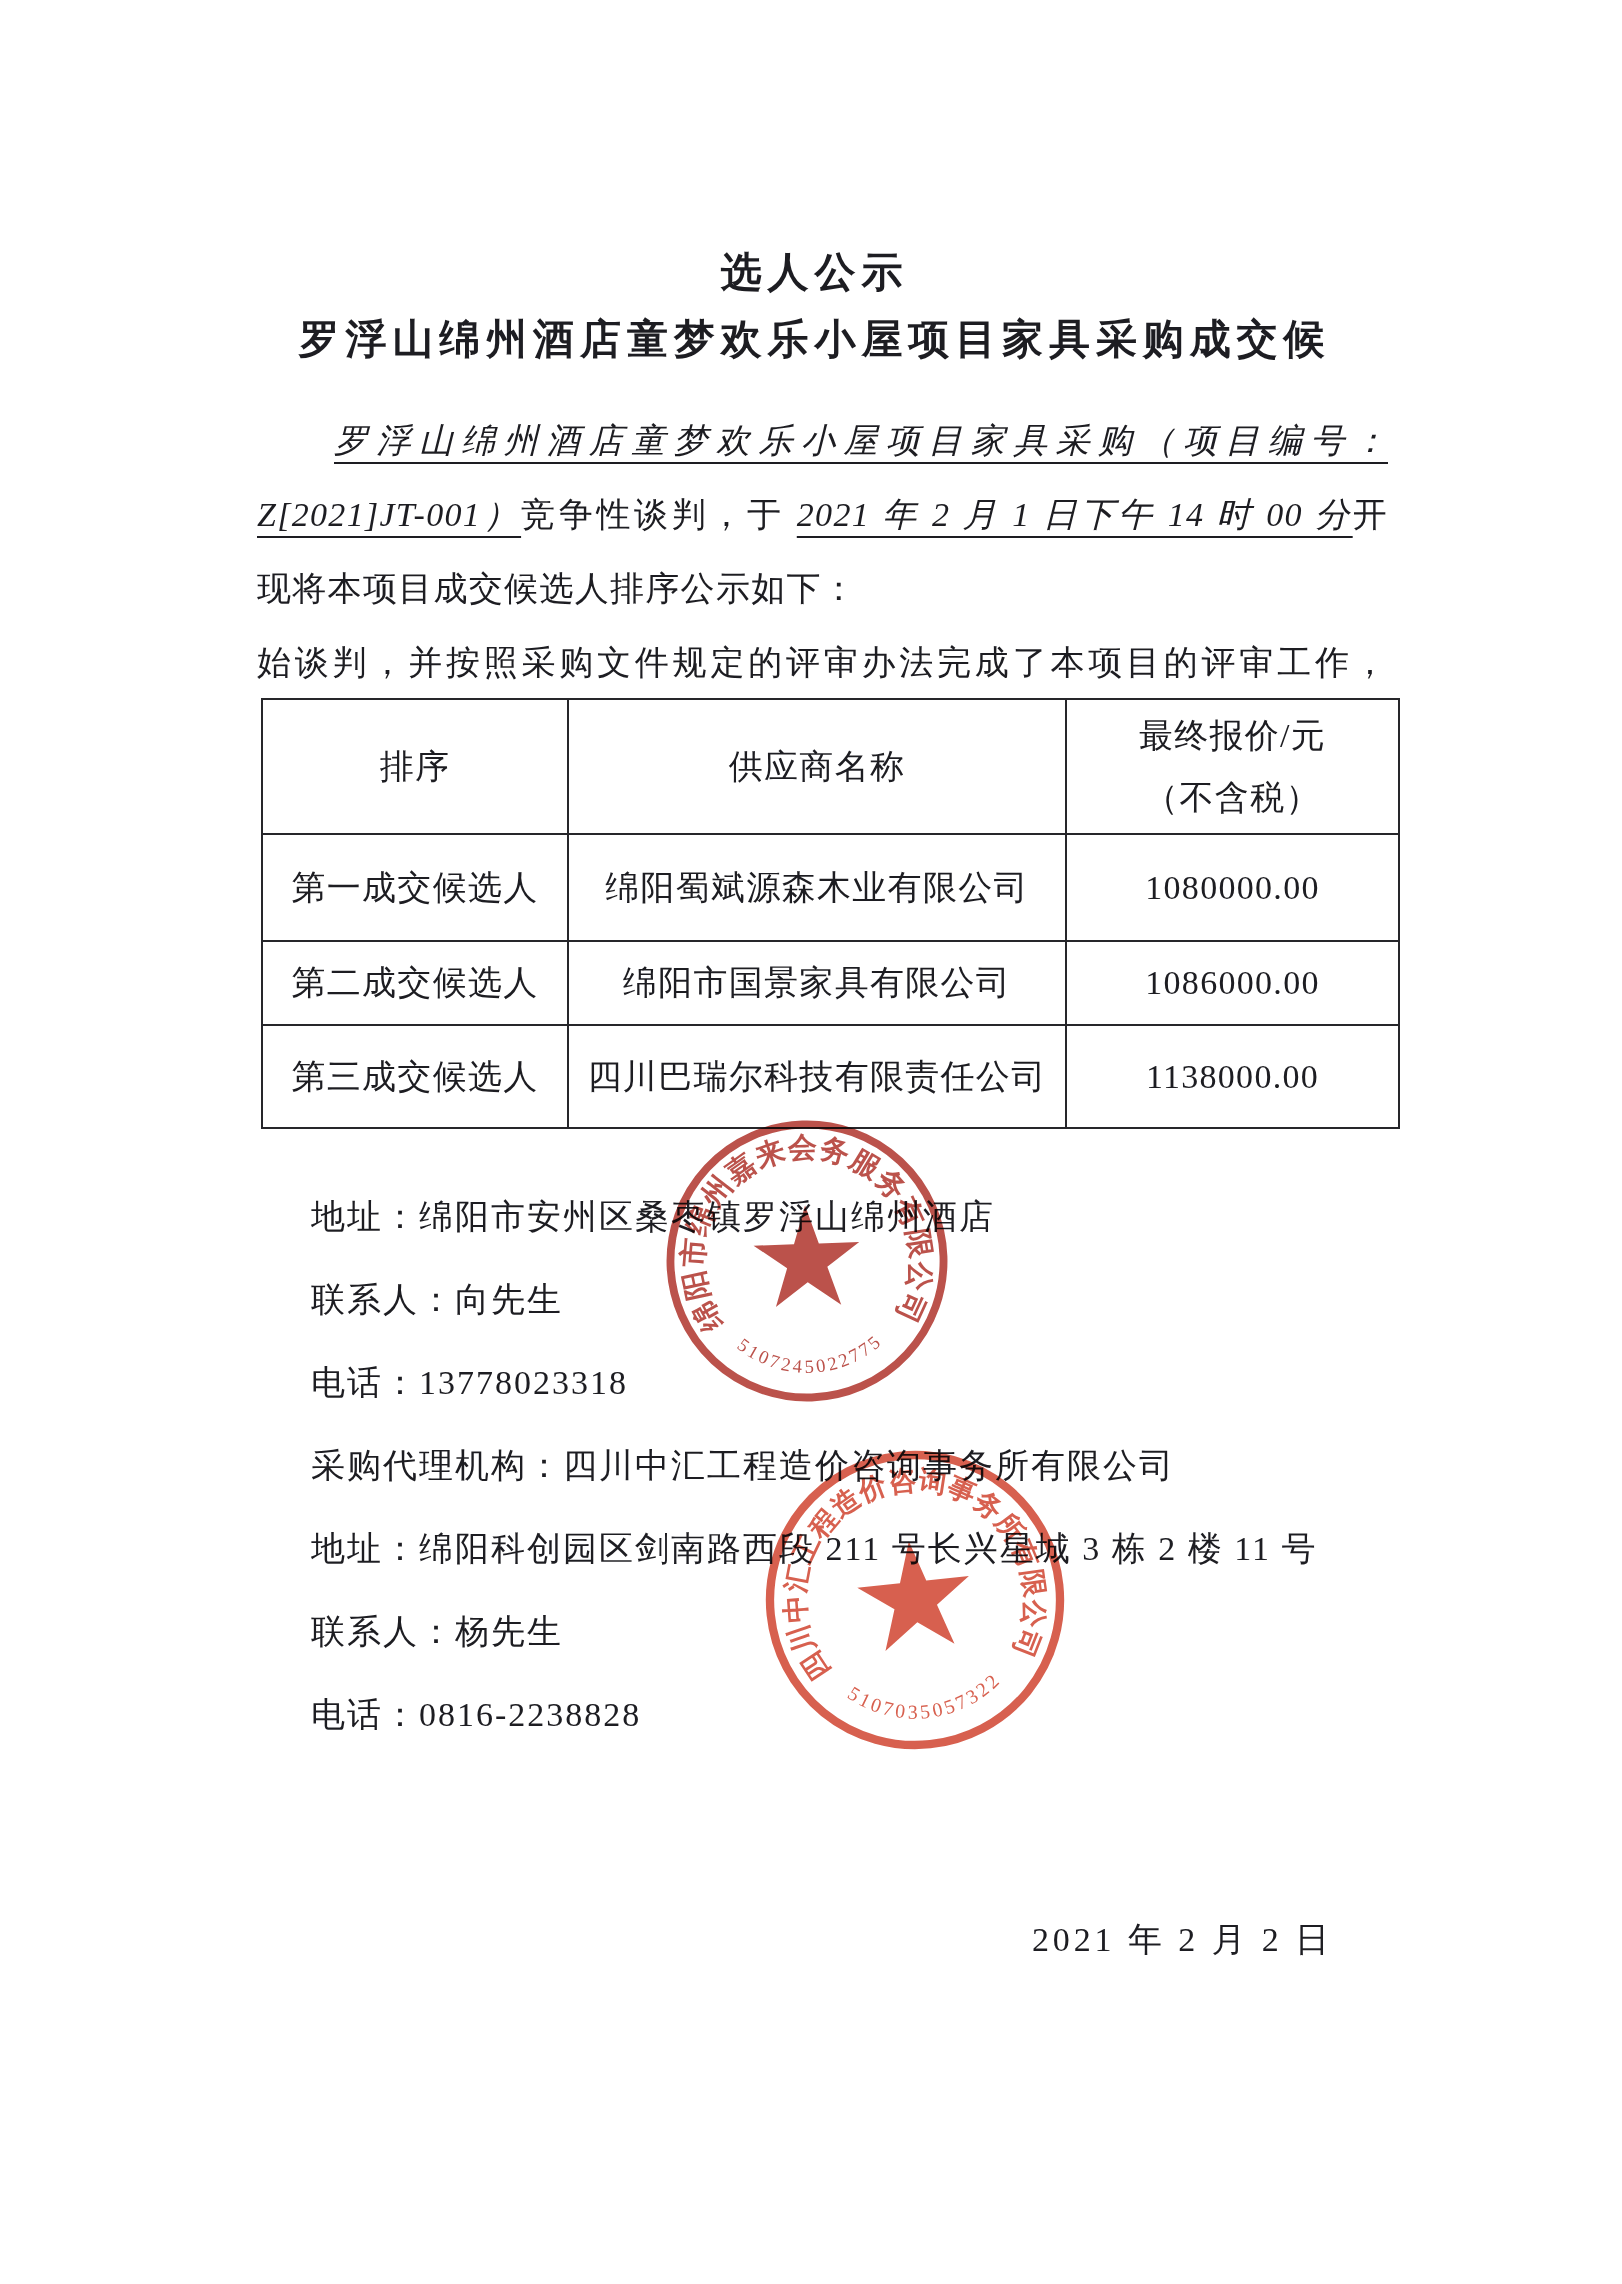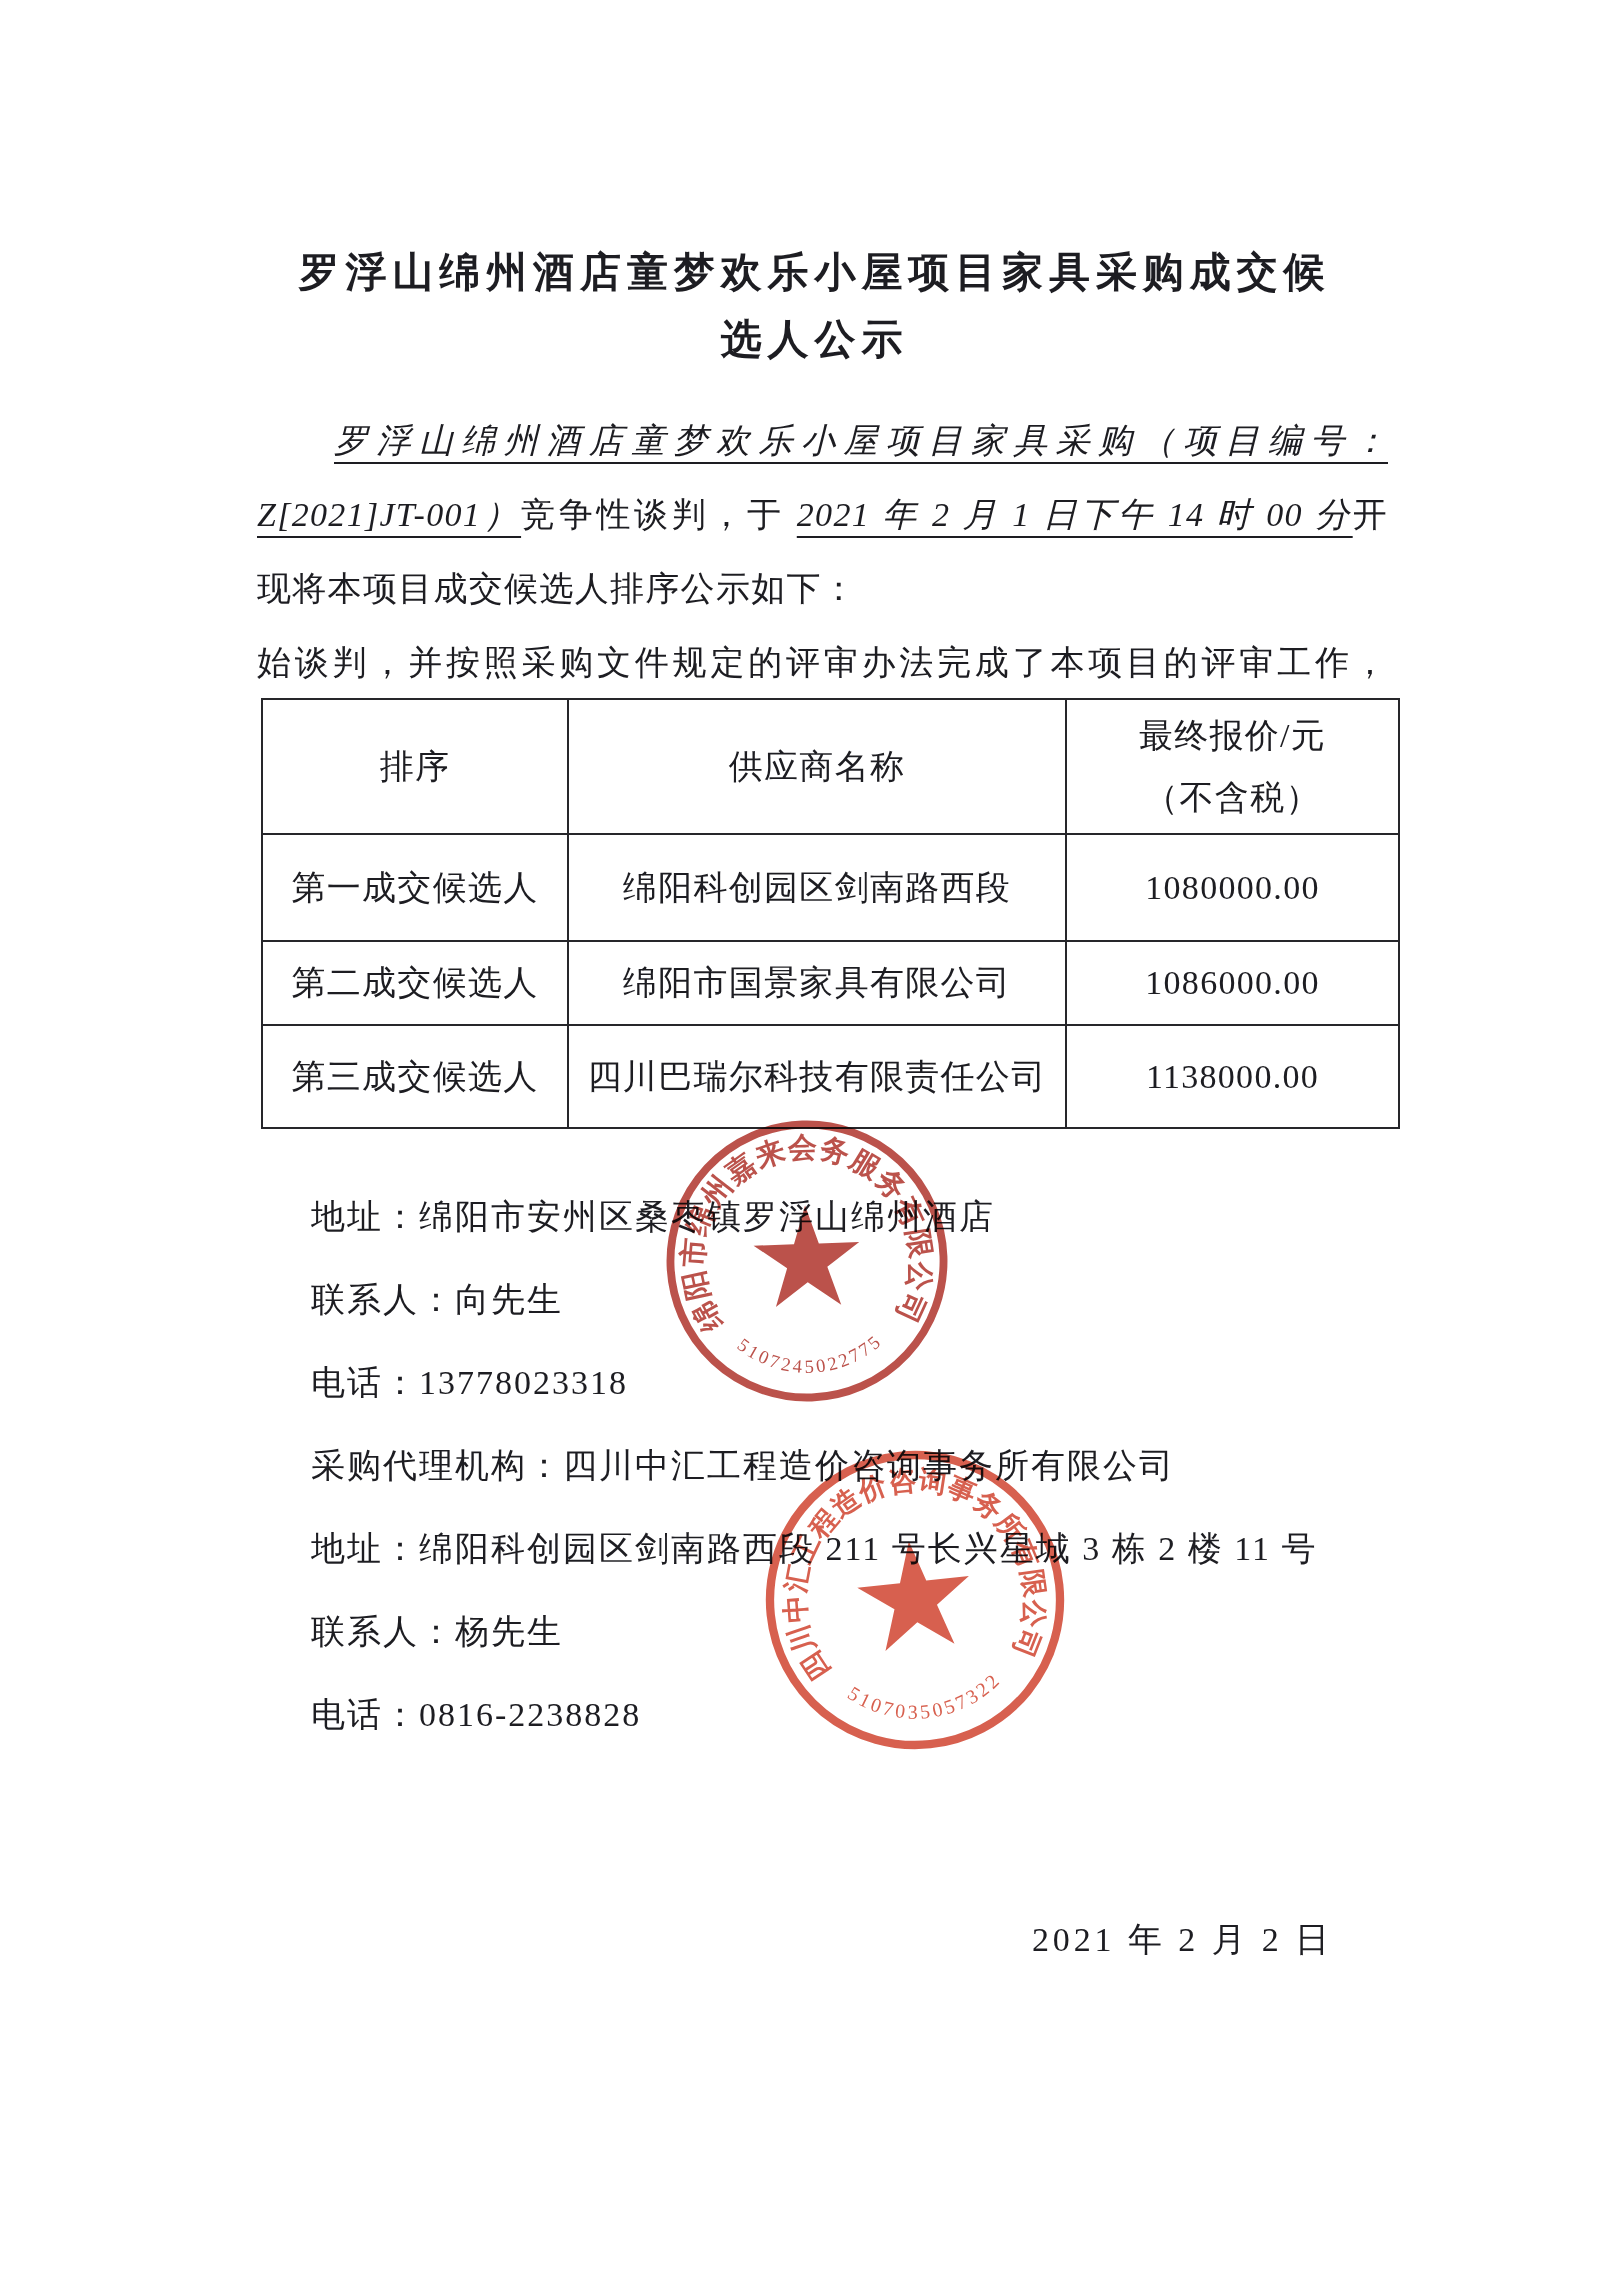--- a/index.html
+++ b/index.html
@@ -64,22 +64,22 @@
   #stamp2{left:761px;top:1446px;width:308px;height:308px;transform:rotate(-6deg);}
   .stamp text{font-family:"Liberation Serif","DejaVu Serif",serif;}
   .ring-text{font-weight:600;}
 </style>
 </head>
 <body>
 
 <div class="page">
 
   <div class="title">
+    <div>选人公示</div>
     <div>罗浮山绵州酒店童梦欢乐小屋项目家具采购成交候</div>
-    <div>选人公示</div>
   </div>
 
   <div class="paragraph">
     <div class="para-line first">
       <span class="u">罗浮山绵州酒店童梦欢乐小屋项目家具采购（项目编号：</span>
     </div>
     <div class="para-line">
       <span class="u">Z[2021]JT-001）</span><span>竞争性谈判，于 </span><span class="u">2021 年 2 月 1 日下午 14 时 00 分</span><span>开</span>
     </div>
     <div class="para-line last">
@@ -95,21 +95,21 @@
         <tr class="hdr">
       <td class="col-rank">排序</td>
       <td class="col-supplier">供应商名称</td>
       <td class="col-price hdr3">
         <span class="l">最终报价/元</span>
         <span class="l">（不含税）</span>
       </td>
     </tr>
     <tr class="r1">
       <td>第一成交候选人</td>
-      <td>绵阳科创园区剑南路西段</td>
+      <td>绵阳蜀斌源森木业有限公司</td>
       <td class="price">1080000.00</td>
     </tr>
     <tr class="r2">
       <td>第二成交候选人</td>
       <td>绵阳市国景家具有限公司</td>
       <td class="price">1086000.00</td>
     </tr>
     <tr class="r3">
       <td>第三成交候选人</td>
       <td>四川巴瑞尔科技有限责任公司</td>

